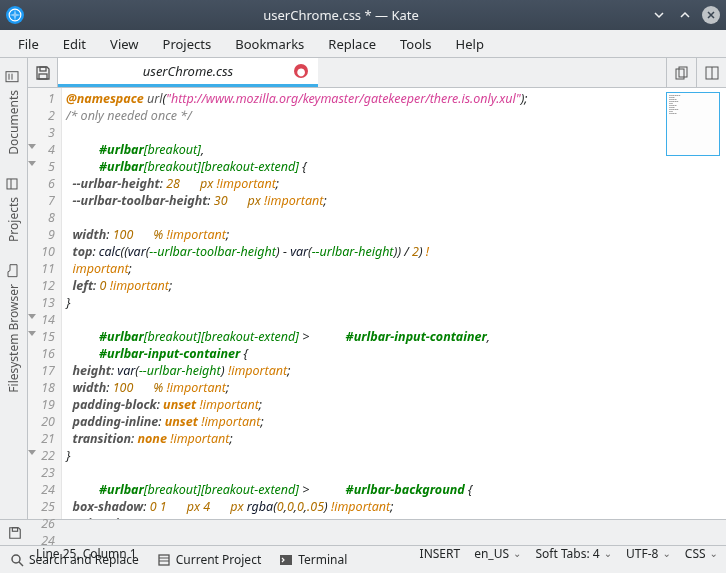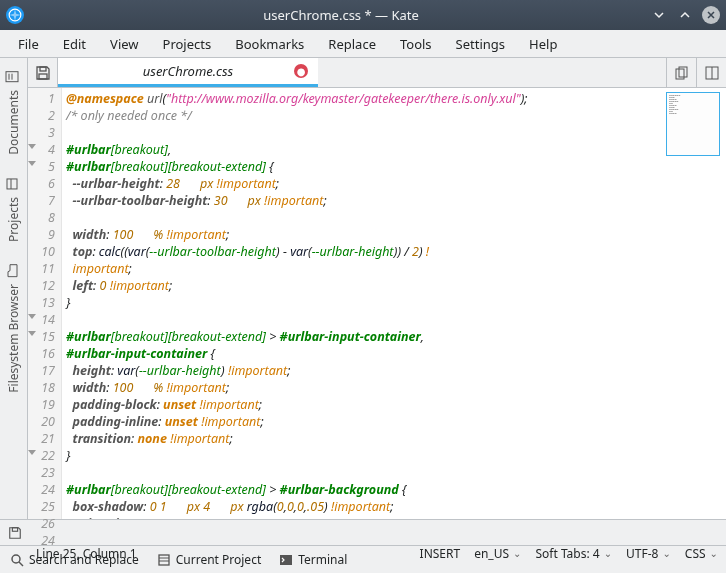--- a/index.html
+++ b/index.html
@@ -34,21 +34,21 @@
 
 .editor-wrap { flex: 1; display: flex; background: #fff; min-height: 0; }
 .gutter { width: 34px; background: #f4f4f4; border-right: 1px solid #e5e5e5; font-family: "DejaVu Sans Mono", monospace; font-size: 12.5px; color: #999; text-align: right; padding: 2px 6px 2px 2px; line-height: 17px; position: relative; }
 .gutter .ln { height: 17px; position: relative; }
 .gutter .fold { position: absolute; left: -2px; top: 3px; width: 0; height: 0; border-top: 5px solid #999; border-left: 4px solid transparent; border-right: 4px solid transparent; }
 .code { flex: 1; font-family: "DejaVu Sans Mono", monospace; font-size: 12.5px; line-height: 17px; padding: 2px 4px; white-space: pre; overflow: hidden; position: relative; }
 .t-kw { color: #d17b00; font-weight: bold; }
 .t-fn { color: #555; }
 .t-str { color: #d64398; }
 .t-cm { color: #888; }
-.t-sel { color: #008000; font-weight: bold; }
+.t-sel { color: #008000; font-weight: bold; margin-left: 33px; }
 .t-attr { color: #008000; }
 .t-prop { color: #555; font-weight: bold; }
 .t-num { color: #b07000; }
 .t-unit { color: #b07000; padding-left: 20px; }
 .t-imp { color: #d17b00; }
 .t-varfn { color: #0f172a; }
 
 .minimap { position: absolute; top: 4px; right: 6px; width: 54px; height: 64px; border: 1px solid #3daee9; background: #fdfdfd; font-size: 2px; line-height: 2px; overflow: hidden; color: #888; padding: 2px; }
 
 
@@ -94,21 +94,20 @@
 </div>
 
 <div class="menubar" id="menubar">
     <div class="item">File</div>
     <div class="item">Edit</div>
     <div class="item">View</div>
     <div class="item">Projects</div>
     <div class="item">Bookmarks</div>
     <div class="item">Replace</div>
     <div class="item">Tools</div>
-    <div class="item">Settings</div>
     <div class="item">Help</div>
   </div>
 
 <div class="main">
   <div class="sidebar-tabs" id="sidetabs">
       <div class="sidetab">Documents<span class="sideicon">
           <svg width="14" height="14" viewBox="0 0 14 14">
             <rect x="2" y="1" width="10" height="12" fill="none" stroke="#555"></rect>
             <line x1="4" y1="4" x2="10" y2="4" stroke="#555"></line>
             <line x1="4" y1="7" x2="10" y2="7" stroke="#555"></line>

